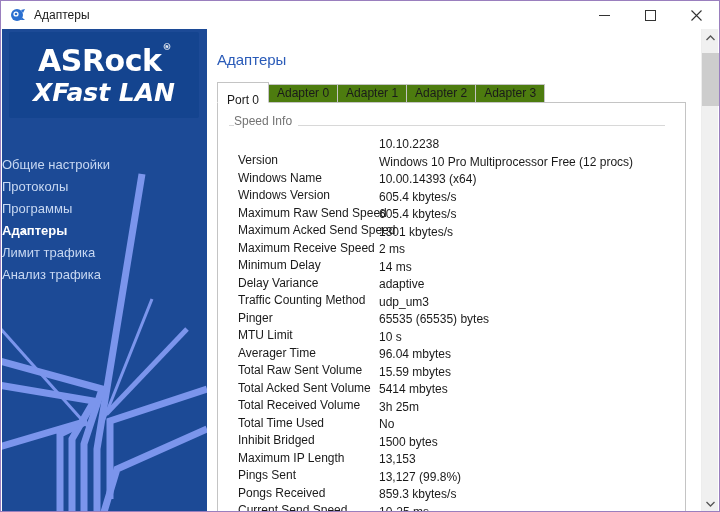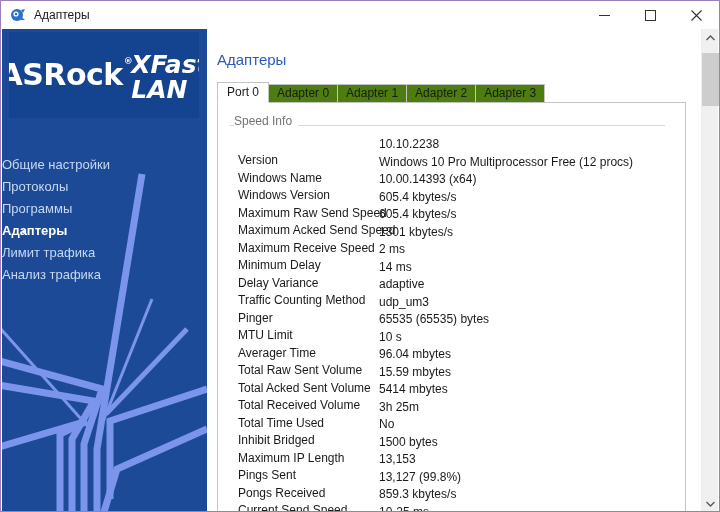--- a/index.html
+++ b/index.html
@@ -45,21 +45,21 @@
   }
   .trace-svg{position:absolute;left:0;top:0;}
   .logo-box{
     position:absolute;left:7px;top:3px;width:190px;height:86px;
     background:#14448f;
     border-radius:2px;
     overflow:hidden;
   }
   .logo-inner{
     position:absolute;left:0;top:0;width:190px;height:86px;
-    display:flex;flex-direction:row;align-items:center;justify-content:center;
+    display:flex;flex-direction:column;align-items:center;justify-content:center;
   }
   .logo-line1{
     font-size:30px;font-weight:bold;color:#ffffff;
     letter-spacing:-0.5px;line-height:1;
     font-family:"DejaVu Sans", sans-serif;
     position:relative;
   }
   .logo-reg{
     font-size:9px;vertical-align:super;position:relative;top:-10px;left:1px;
   }
@@ -110,21 +110,21 @@
     margin-right:-1px;
     white-space:nowrap;
     cursor:default;
   }
   .tab.active{
     height:21px;line-height:19px;
     background:#ffffff;
     border:1px solid #c4c4c4;
     border-bottom:1px solid #ffffff;
     position:relative;z-index:3;
-    padding:0 9px;
+    padding:8px 9px;
   }
   .panel{
     position:absolute;left:10px;top:73px;width:469px;height:420px;
     box-sizing:border-box;
     border:1px solid #c4c4c4;
     background:#ffffff;
     z-index:2;
   }
   .group-label{
     position:absolute;left:16px;top:11px;

